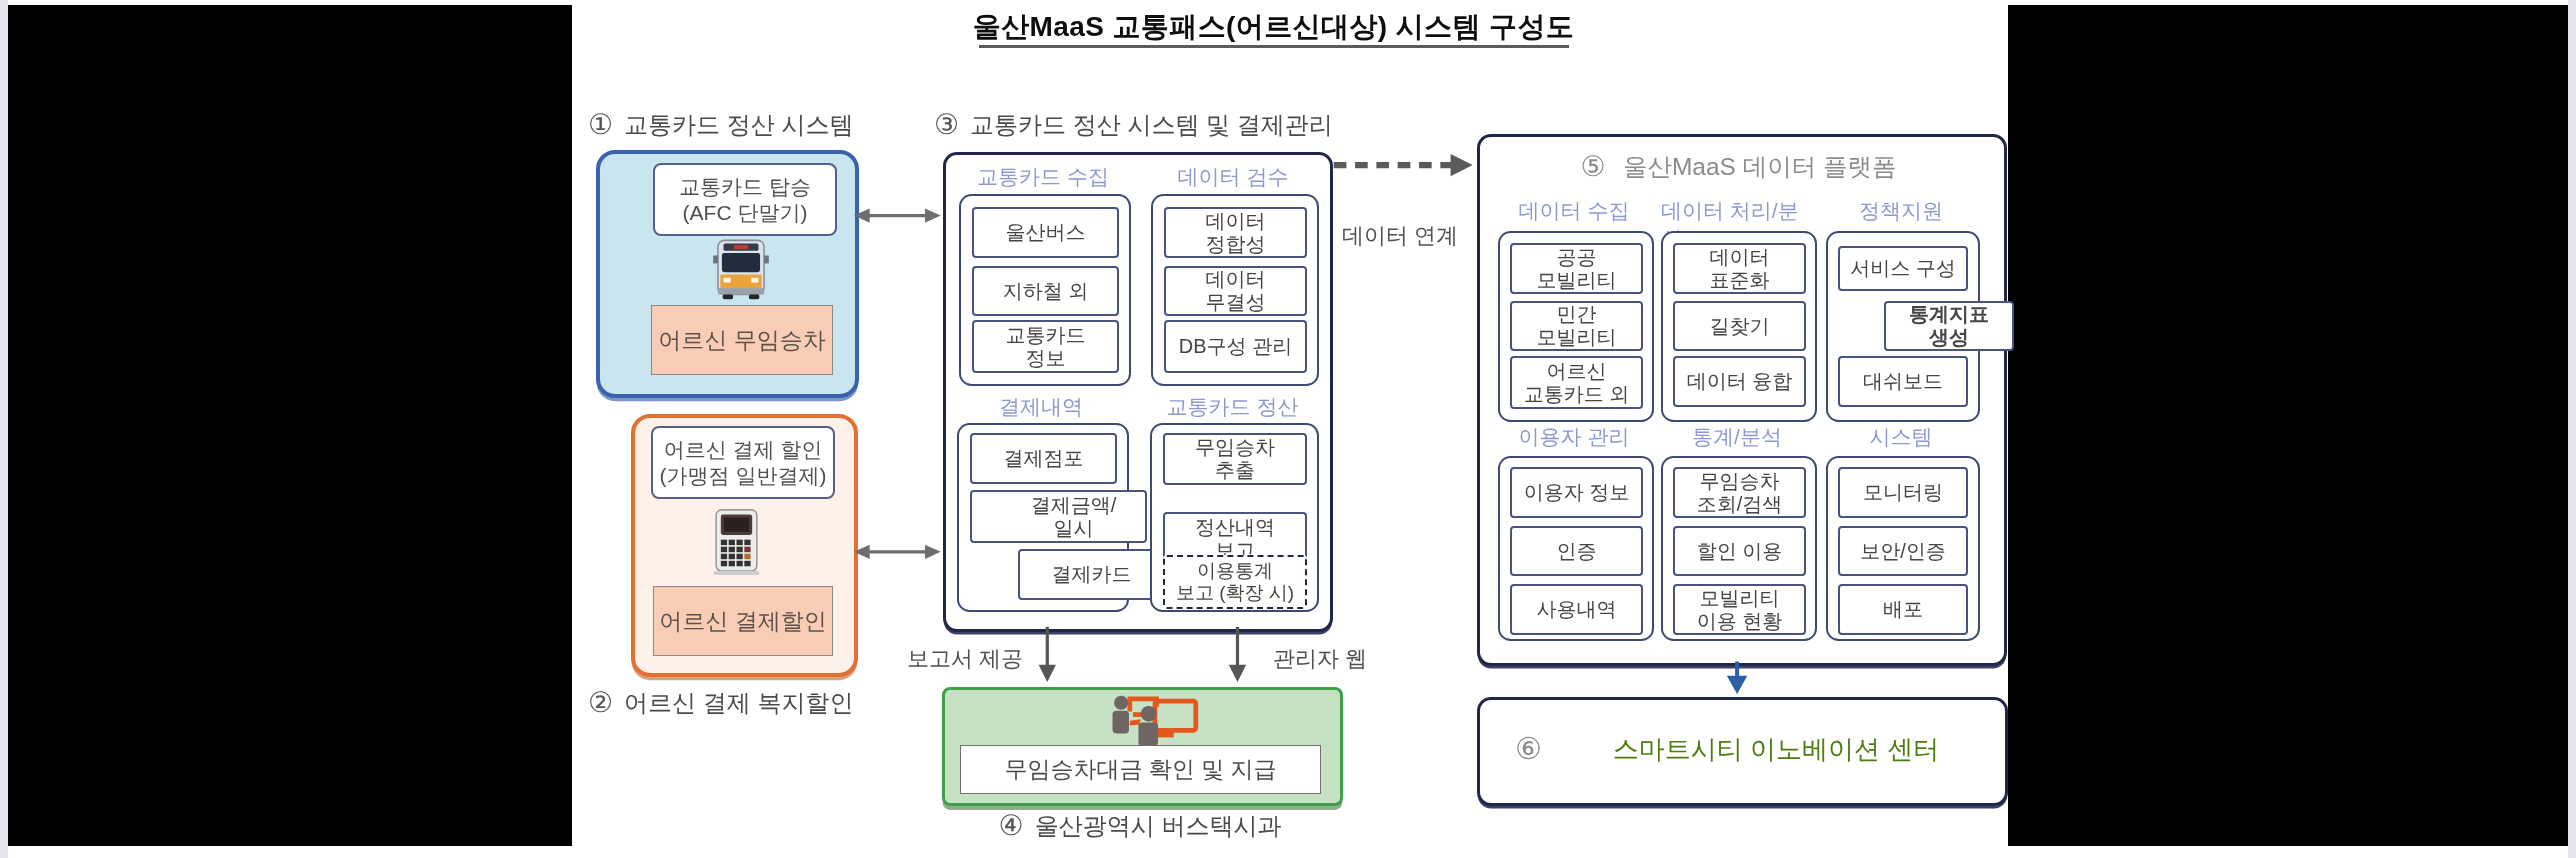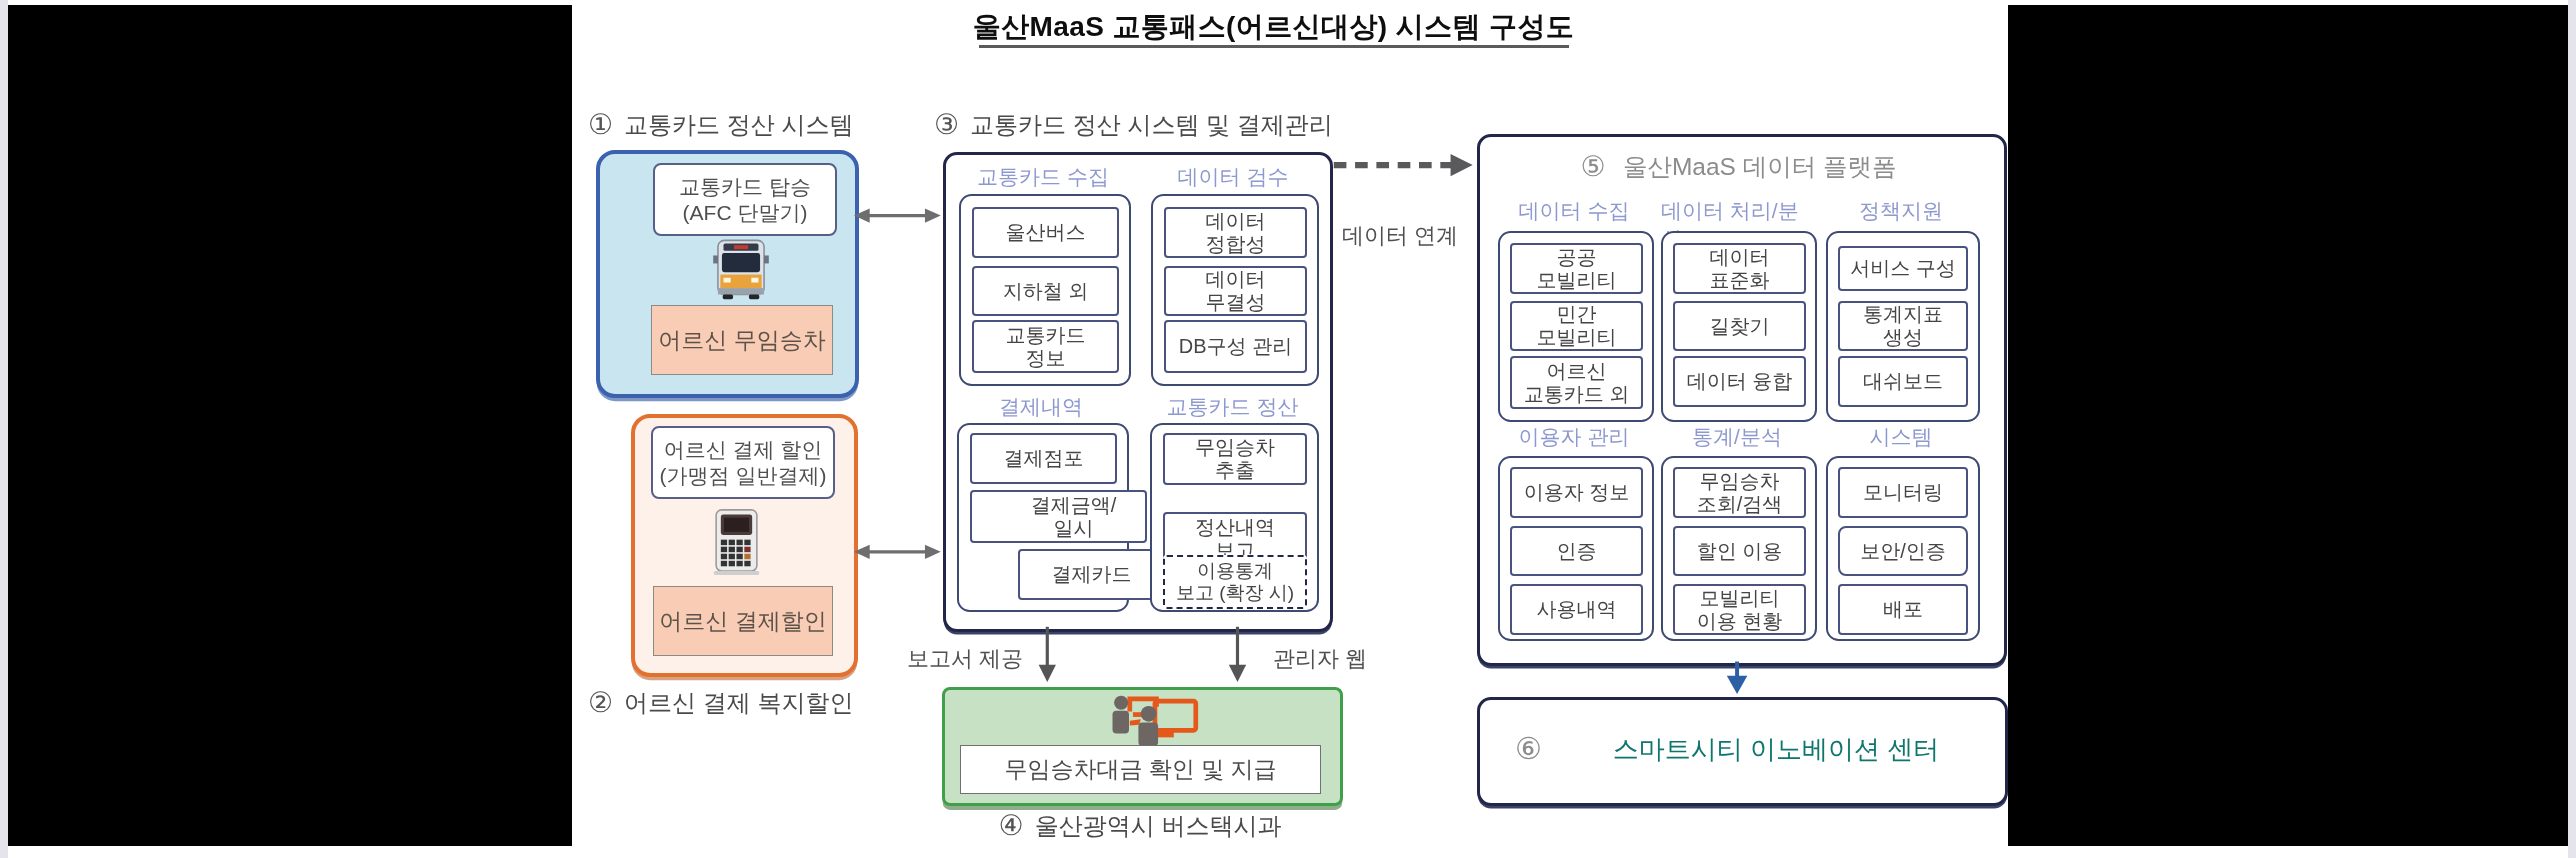--- a/index.html
+++ b/index.html
@@ -42,21 +42,21 @@
   .greenbox{background:#c6e1c3;border:3.2px solid #3f9f4b;border-radius:8px;
            box-shadow:0 4.7px 0 -0.8px #8fac8d;}
   .greeninner{background:#fff;border:1.6px solid #707070;
            display:flex;align-items:center;justify-content:center;
            font-size:23px;color:#4a4a4a;}
 
   .plathead{display:flex;align-items:center;justify-content:center;gap:17.4px;
            color:#8c8c8c;font-size:24.5px;}
   .plathead .num{font-size:28px;}
   .s6num{font-size:30px;color:#8c8c8c;}
-  .s6label{font-size:26px;color:#0f766e;text-align:center;}
+  .s6label{font-size:26px;color:#4d7c0f;text-align:center;}
 </style>
 </head>
 <body>
 
 <div id="stage">
 
   <div class="abs panel" style="left:572px;top:0;width:1436px;height:859px;"></div>
   <div class="abs strip" style="left:0;top:0;width:2576px;height:4.7px;"></div>
   <div class="abs strip" style="left:0;top:846px;width:2576px;height:12.6px;"></div>
   <div class="abs edge" style="left:0;top:0;width:8px;height:859px;"></div>
@@ -199,21 +199,21 @@
 모빌리티</div>
   <div class="abs item" style="left:1510px;top:356px;width:129px;height:49px;">어르신
 교통카드 외</div>
 
   <div class="abs item" style="left:1673px;top:243px;width:129px;height:47px;">데이터
 표준화</div>
   <div class="abs item" style="left:1673px;top:301px;width:129px;height:46px;">길찾기</div>
   <div class="abs item" style="left:1673px;top:356px;width:129px;height:47px;">데이터 융합</div>
 
   <div class="abs item" style="left:1838px;top:246px;width:126px;height:41px;">서비스 구성</div>
-  <div class="abs item" style="left:1838px;top:301px;width:126px;height:46px;">통계지표
+  <div class="abs item" style="left:1884px;top:301px;width:126px;height:46px;font-weight:bold;">통계지표
 생성</div>
   <div class="abs item" style="left:1838px;top:356px;width:126px;height:47px;">대쉬보드</div>
 
   <div class="abs glabel" style="left:1498px;top:423px;width:152px;">이용자 관리</div>
   <div class="abs glabel" style="left:1661px;top:423px;width:152px;">통계/분석</div>
   <div class="abs glabel" style="left:1826px;top:423px;width:150px;">시스템</div>
   <div class="abs gbox" style="left:1498px;top:456px;width:152px;height:181px;"></div>
   <div class="abs gbox" style="left:1661px;top:456px;width:152px;height:181px;"></div>
   <div class="abs gbox" style="left:1826px;top:456px;width:150px;height:181px;"></div>
 
@@ -221,21 +221,21 @@
   <div class="abs item" style="left:1510px;top:526px;width:129px;height:46px;">인증</div>
   <div class="abs item" style="left:1510px;top:584px;width:129px;height:47px;">사용내역</div>
 
   <div class="abs item" style="left:1673px;top:467px;width:129px;height:47px;">무임승차
 조회/검색</div>
   <div class="abs item" style="left:1673px;top:526px;width:129px;height:46px;">할인 이용</div>
   <div class="abs item" style="left:1673px;top:584px;width:129px;height:47px;">모빌리티
 이용 현황</div>
 
   <div class="abs item" style="left:1838px;top:467px;width:126px;height:47px;">모니터링</div>
-  <div class="abs item" style="left:1838px;top:526px;width:126px;height:46px;border-radius:8px;">보안/인증</div>
+  <div class="abs item" style="left:1838px;top:526px;width:126px;height:46px;">보안/인증</div>
   <div class="abs item" style="left:1838px;top:584px;width:126px;height:47px;">배포</div>
 
   <div class="abs bigbox" style="left:1477px;top:697px;width:525px;height:103px;"></div>
   <span class="abs s6num" style="left:1515px;top:731px;">⑥</span>
   <div class="abs s6label" style="left:1571px;top:732px;width:410px;">스마트시티 이노베이션 센터</div>
 
   <svg class="abs" style="left:0;top:0;" width="2576" height="859" viewBox="0 0 3264 1088">
 
     <g stroke="#6e6e6e" fill="#6e6e6e">
       <line x1="1098" y1="273" x2="1176" y2="273" stroke-width="4"></line>

